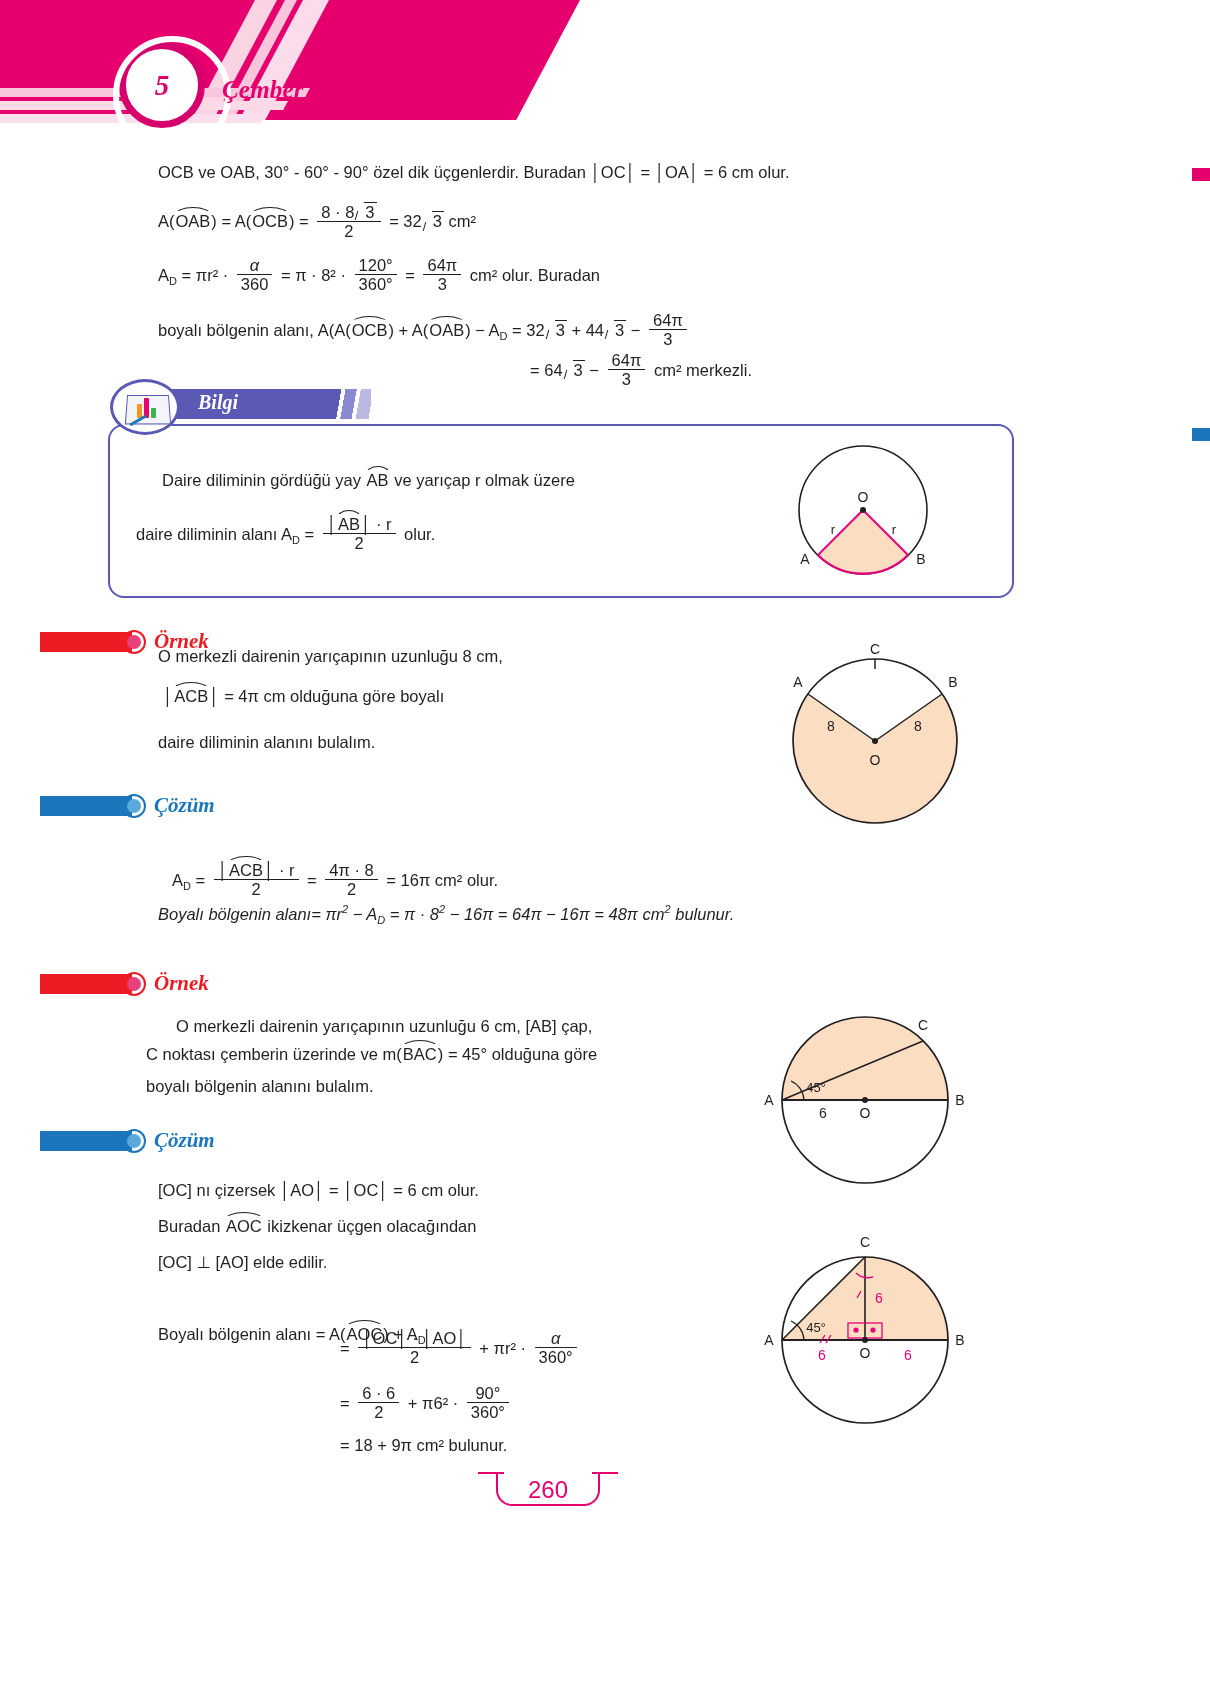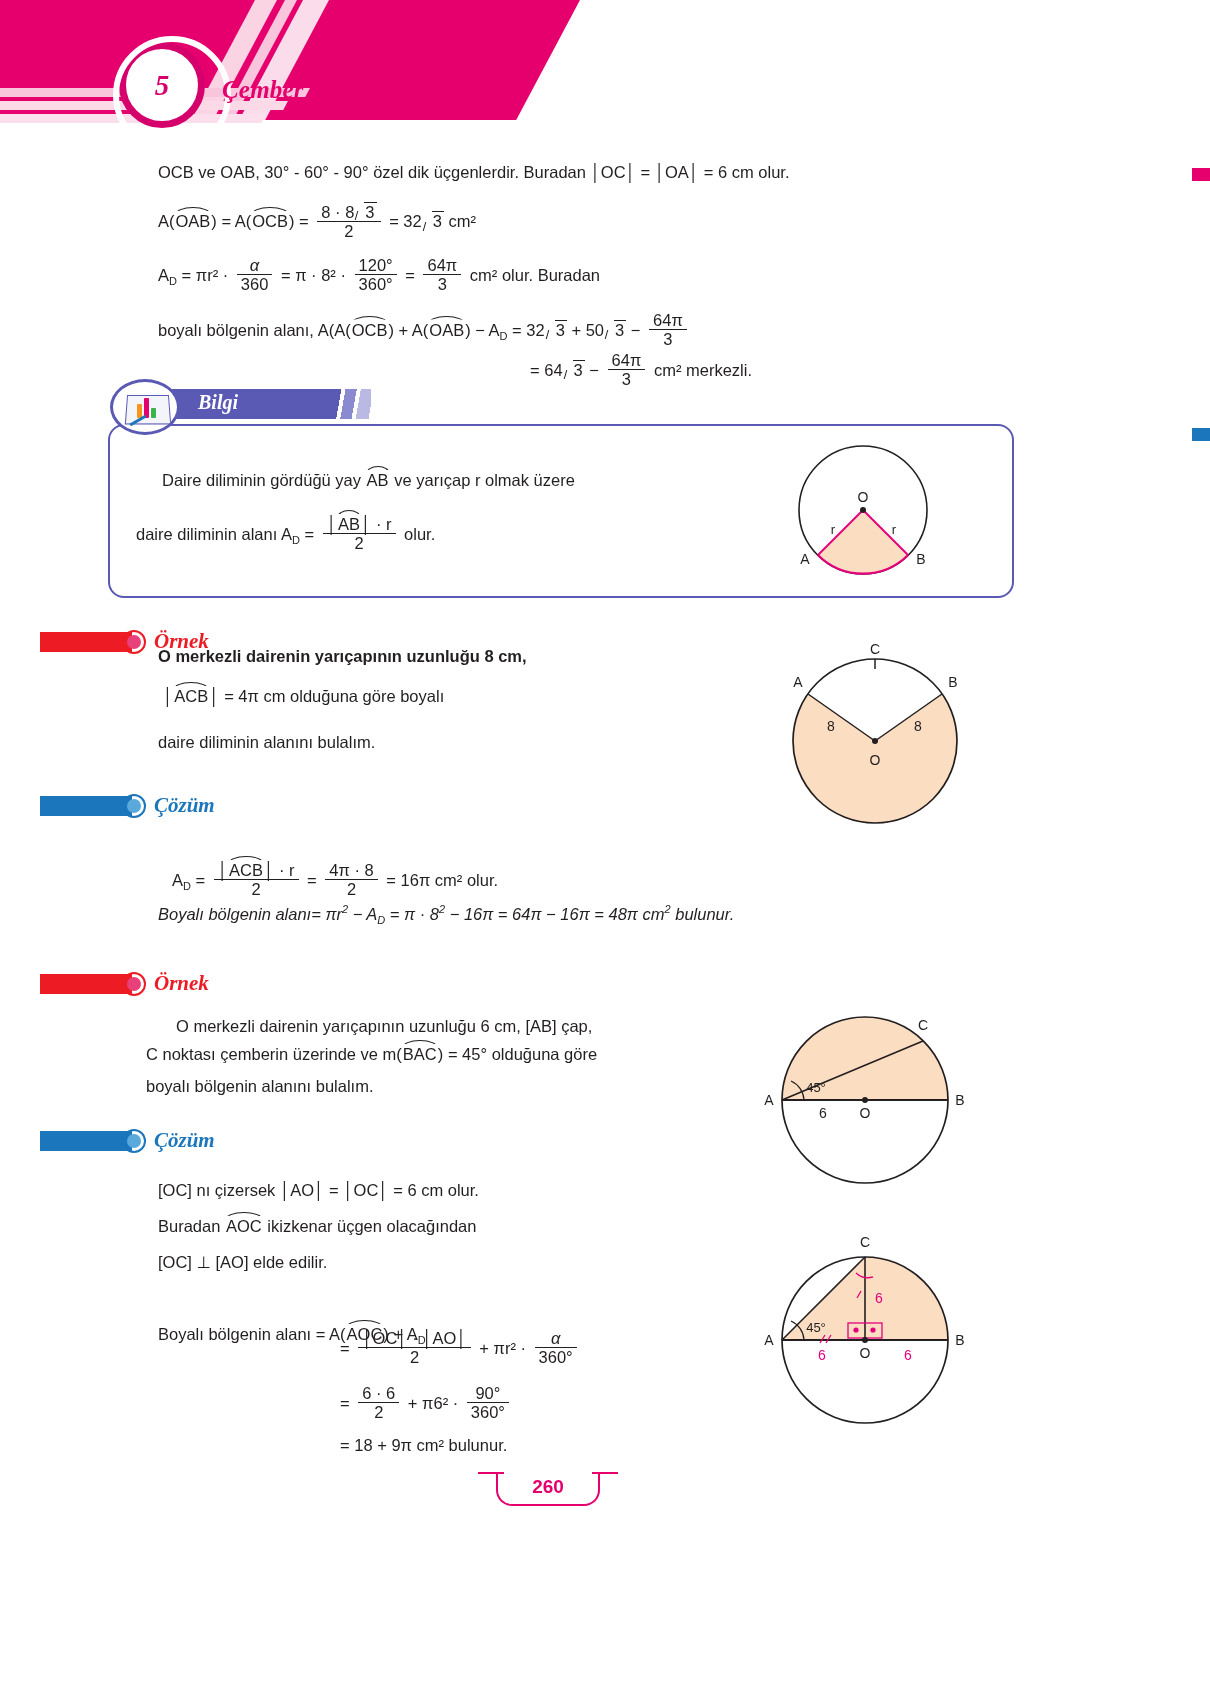--- a/index.html
+++ b/index.html
@@ -182,21 +182,21 @@
     border-top:none;
     border-radius:0 0 16px 16px;
   }
   .pagenum-ear {
     position:absolute; top:0; width:26px; height:2.4px; background:#e5006d;
   }
   .pagenum-ear.l { left:0px; }
   .pagenum-ear.r { right:0px; }
   .pagenum-txt {
     position:absolute; left:0; top:4px; width:140px; text-align:center;
-    font-size:19px; color:#e5006d; font-weight:bold;
+    font-size:24px; color:#e5006d; font-weight:normal;
   }
 
   svg { overflow:visible; }
 </style>
 </head>
 <body>
 
 <div class="header">
   <div class="hdr-mag"></div>
   <div class="hdr-mag2"></div>
@@ -225,21 +225,21 @@
 
 <div class="txt" style="left:158px; top:203px;">
   <span>A(</span><span class="arc">OAB</span><span>) = A(</span><span class="arc">OCB</span><span>) = </span><span class="frac"><span class="num"><span>8 · 8</span><span class="sqrt"><span>3</span></span></span><span class="den">2</span></span><span> = 32</span><span class="sqrt"><span>3</span></span><span> cm²</span>
 </div>
 
 <div class="txt" style="left:158px; top:257px;">
   <span>A</span><span class="sub">D</span><span> = πr² · </span><span class="frac"><span class="num ital">α</span><span class="den">360</span></span><span> = π · 8² · </span><span class="frac"><span class="num">120°</span><span class="den">360°</span></span><span> = </span><span class="frac"><span class="num">64π</span><span class="den">3</span></span><span> cm² olur. Buradan</span>
 </div>
 
 <div class="txt" style="left:158px; top:312px;">
-  <span>boyalı bölgenin alanı,  A(</span><span>A(</span><span class="arc">OCB</span><span>) + A(</span><span class="arc">OAB</span><span>) − A</span><span class="sub">D</span><span> = 32</span><span class="sqrt"><span>3</span></span><span> + 50</span><span class="sqrt"><span>3</span></span><span> − </span><span class="frac"><span class="num">64π</span><span class="den">3</span></span>
+  <span>boyalı bölgenin alanı,  A(</span><span>A(</span><span class="arc">OCB</span><span>) + A(</span><span class="arc">OAB</span><span>) − A</span><span class="sub">D</span><span> = 32</span><span class="sqrt"><span>3</span></span><span> + 44</span><span class="sqrt"><span>3</span></span><span> − </span><span class="frac"><span class="num">64π</span><span class="den">3</span></span>
 </div>
 
 <div class="txt" style="left:530px; top:352px;">
   <span>= 64</span><span class="sqrt"><span>3</span></span><span> − </span><span class="frac"><span class="num">64π</span><span class="den">3</span></span><span> cm² merkezli.</span>
 </div>
 
 <div class="bilgi-box"></div>
 <div class="bilgi-hdr"></div>
 <div class="bilgi-hdr-tail"></div>
 <div class="bilgi-label">Bilgi</div>
@@ -271,21 +271,21 @@
   <text x="17" y="122" text-anchor="middle" font-size="14" fill="#231f20" font-family="Liberation Sans, sans-serif">A</text>
   <text x="133" y="122" text-anchor="middle" font-size="14" fill="#231f20" font-family="Liberation Sans, sans-serif">B</text>
 </svg>
 
 <div class="tag ornek" style="left:40px; top:629px;">
   <div class="bar-bg"></div>
   <div class="ring"></div>
   <div class="lbl">Örnek</div>
 </div>
 
-<div class="txt" style="left:158px; top:647px;font-weight:bold;">O merkezli dairenin yarıçapının uzunluğu 8 cm,</div>
+<div class="txt" style="left:158px; top:647px;">O merkezli dairenin yarıçapının uzunluğu 8 cm,</div>
 <div class="txt" style="left:163px; top:687px;">
   <span class="bars">│<span class="arc">ACB</span>│</span><span> = 4π  cm olduğuna göre boyalı</span>
 </div>
 <div class="txt" style="left:158px; top:733px;">daire diliminin alanını bulalım.</div>
 
 <svg style="position:absolute; left:778px; top:641px;" width="200" height="205">
   <path d="M 97 100 L 97 100 m 0 0
            L 30 53
            A 82 82 0 1 0 164 53 Z" fill="#fbddc2" stroke="none"></path>
   <circle cx="97" cy="100" r="82" fill="none" stroke="#231f20" stroke-width="1.7"></circle>

